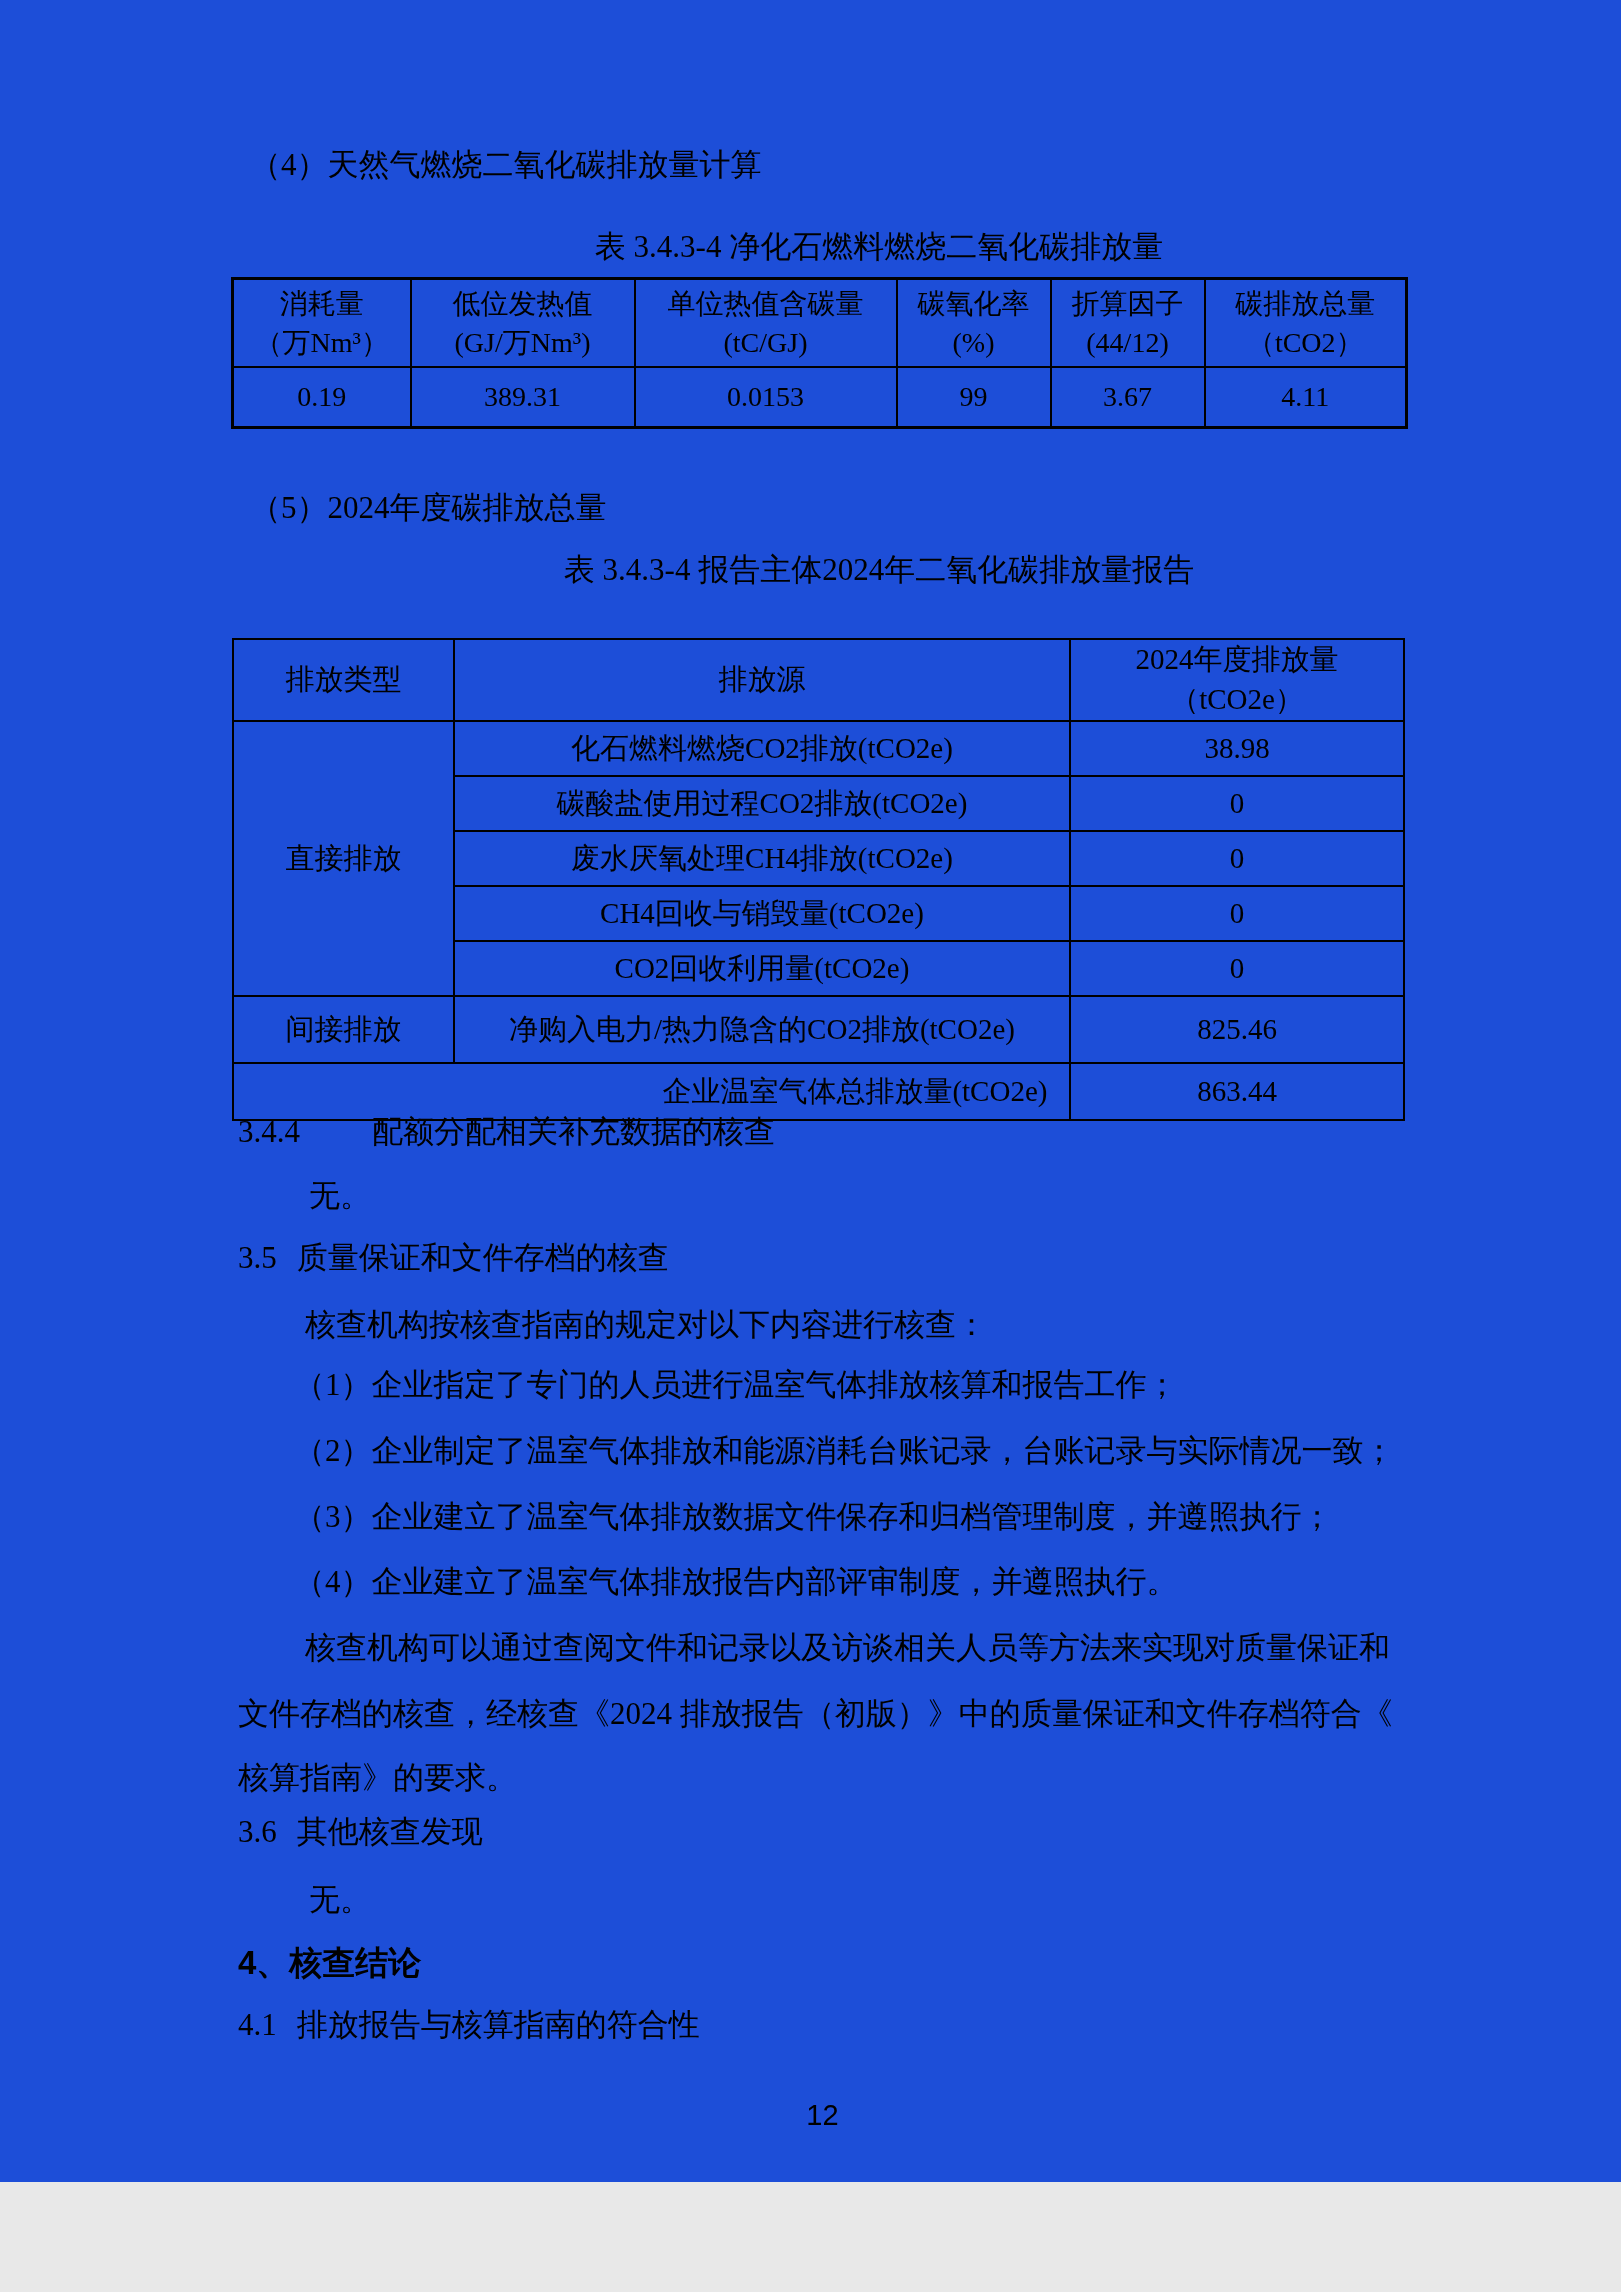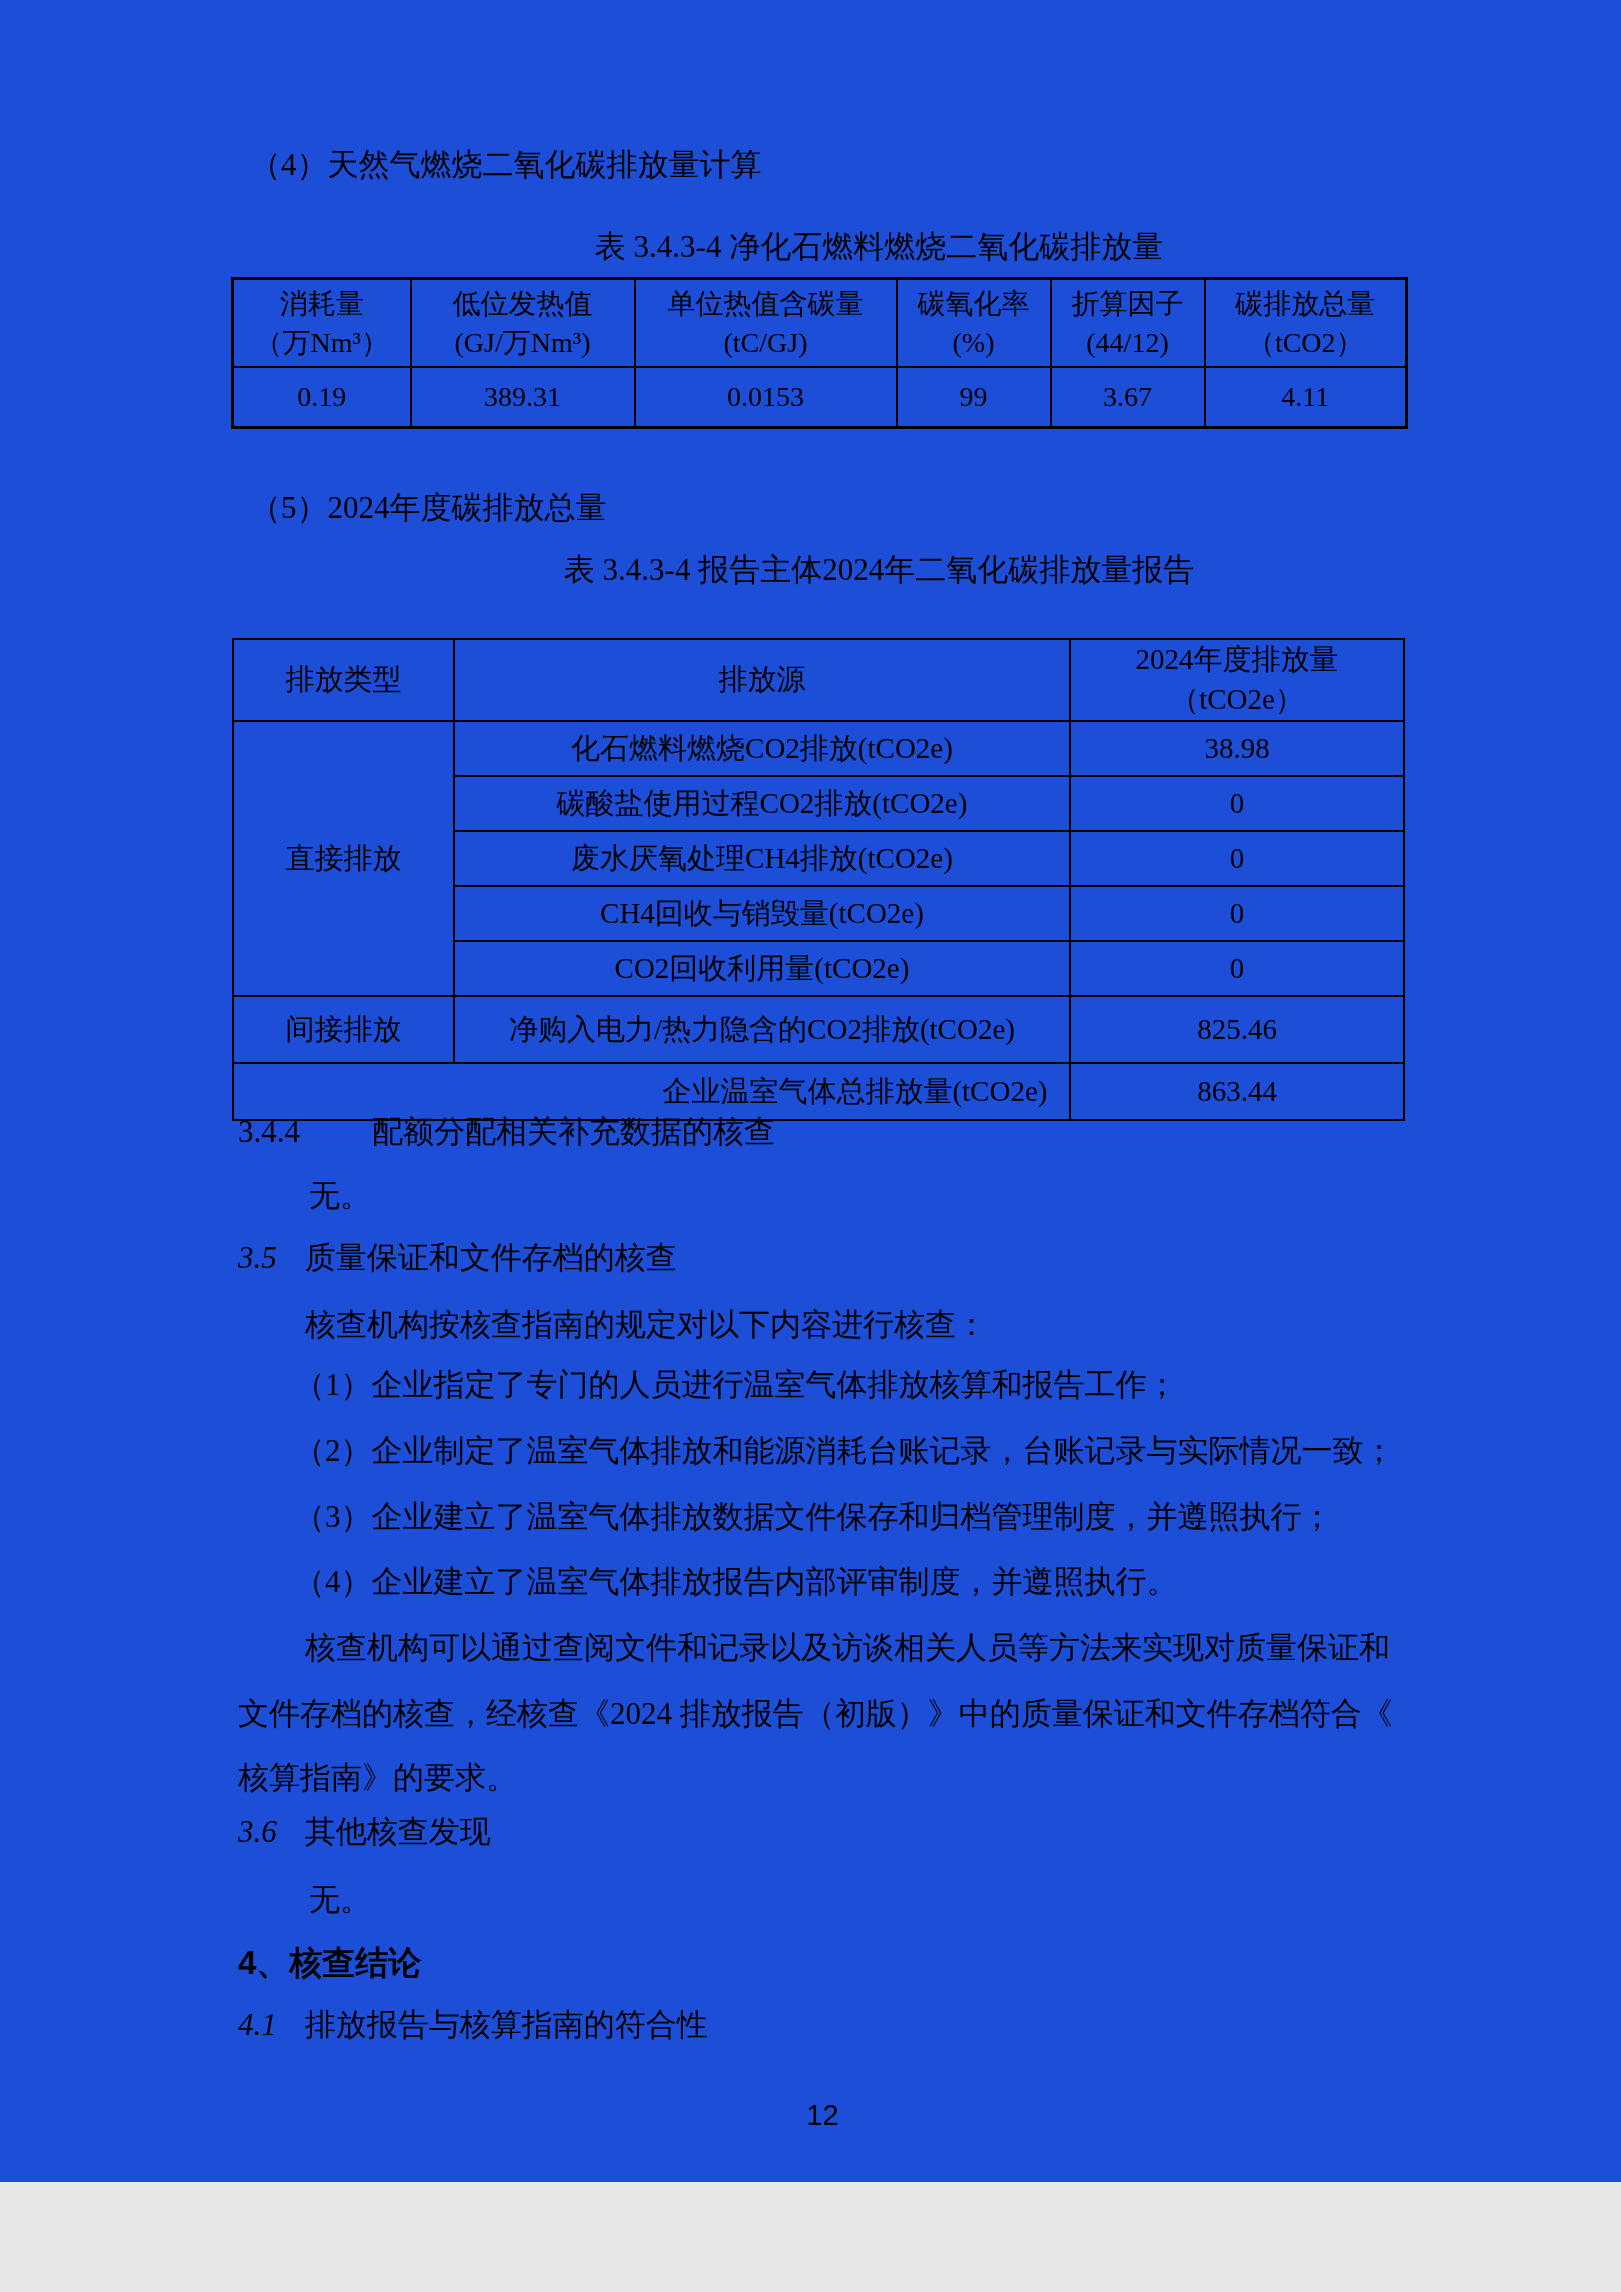--- a/index.html
+++ b/index.html
@@ -9,21 +9,21 @@
     background:#1d4ed8;
     color:#000000;
     font-family:"Liberation Serif","DejaVu Serif",serif;
     overflow:hidden;
   }
   .abs{position:absolute;}
   .body-text{font-size:31px;line-height:43px;white-space:nowrap;}
   .heading{font-size:31px;line-height:43px;white-space:nowrap;}
   .tbl-title{font-size:31px;line-height:41px;text-align:center;white-space:nowrap;}
   .sec-num-wide{display:inline-block;margin-right:72px;}
-  .sec-num{display:inline-block;margin-right:28px;font-style:italic;}
+  .sec-num{display:inline-block;margin-right:20px;}
   table{border-collapse:collapse;table-layout:fixed;}
   
   .t1{width:1174px;border:3.9px solid #000;}
   .t1 td{border:2px solid #000;text-align:center;vertical-align:middle;padding:0;font-size:28px;}
   .t1 .hdr{height:86px;line-height:39px;}
   .t1 .val{height:58px;}
   
   .t2{width:1170px;border:2.9px solid #000;}
   .t2 td{border:2px solid #000;text-align:center;vertical-align:middle;padding:0;font-size:29px;}
   .t2 .hdr{height:51px;}

